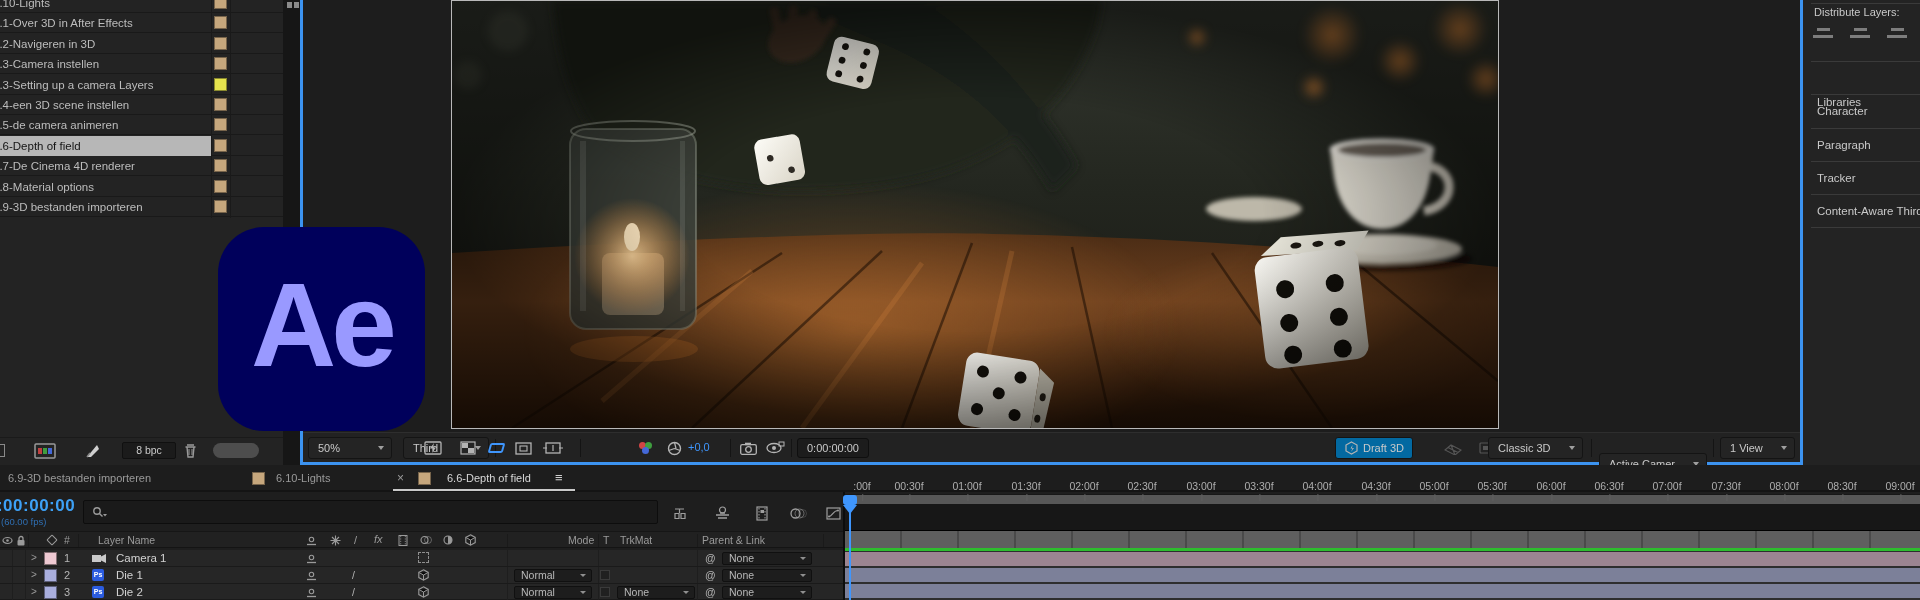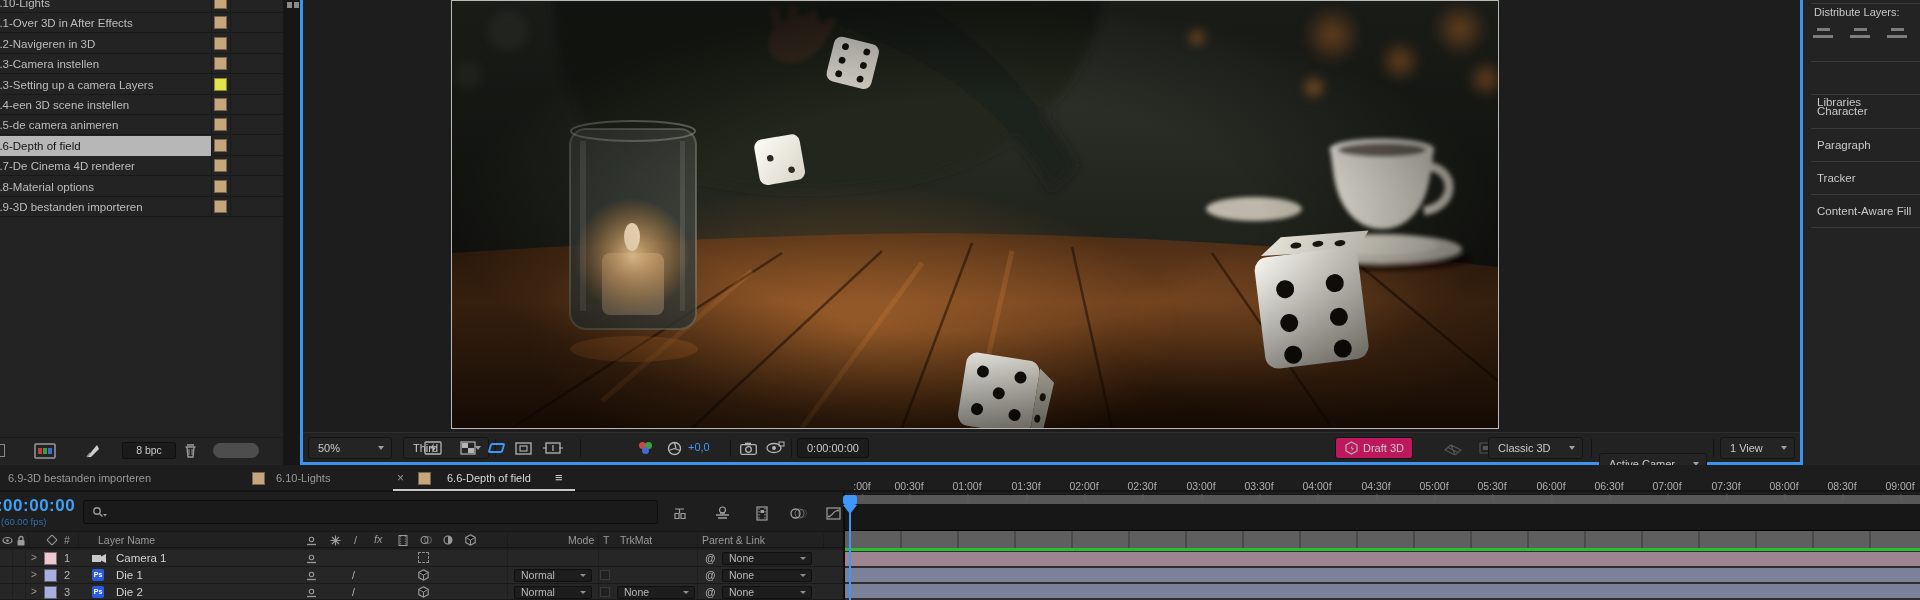--- a/index.html
+++ b/index.html
@@ -35,21 +35,21 @@
   .comp-image{position:absolute;left:148px;top:0;width:1048px;height:429px;border:1px solid #b9b9b9;background:#000;overflow:hidden;}
   .comp-image svg{display:block;width:100%;height:100%;}
   .viewer-toolbar{position:absolute;left:0;top:432px;width:1497px;height:30px;background:#222;border-top:1px solid #2e2e2e;}
   .vdd{position:absolute;top:4px;height:22px;background:#242424;border:1px solid #141414;border-radius:3px;color:#c9c9c9;font-size:11px;line-height:20px;padding-left:9px;}
   .vdd::after{content:"";position:absolute;right:7px;top:8px;border-left:3.5px solid transparent;border-right:3.5px solid transparent;border-top:4px solid #9f9f9f;}
   .vsep{position:absolute;top:6px;width:1px;height:18px;background:#141414;}
   .vicon{position:absolute;top:5px;width:24px;height:20px;display:flex;align-items:center;justify-content:center;color:#b4b4b4;}
   .roi-shape{width:15px;height:10px;border:2px solid #3f96fd;border-radius:2px;transform:skewX(-16deg);}
   .exp-val{position:absolute;top:8px;color:#3f96fd;font-size:11px;}
   .vtc{position:absolute;top:5px;width:72px;height:20px;background:#1c1c1c;border:1px solid #0f0f0f;border-radius:3px;color:#c9c9c9;text-align:center;line-height:18px;font-size:11px;}
-  .vbtn{position:absolute;top:4px;height:22px;background:#be185d;border:1px solid #141414;border-radius:3px;color:#c9c9c9;font-size:11px;line-height:20px;display:flex;align-items:center;gap:4px;padding:0 8px;}
+  .vbtn{position:absolute;top:4px;height:22px;background:#0369a1;border:1px solid #141414;border-radius:3px;color:#c9c9c9;font-size:11px;line-height:20px;display:flex;align-items:center;gap:4px;padding:0 8px;}
   .chan-dots{position:relative;width:14px;height:12px;}
   .chan-dots i{position:absolute;width:7px;height:7px;border-radius:50%;}
   .chan-dots i:nth-child(1){left:0;top:0;background:#d04545;}
   .chan-dots i:nth-child(2){left:6px;top:0;background:#3f9e3f;}
   .chan-dots i:nth-child(3){left:3px;top:5px;background:#4468d8;}
 
   
   .sidebar{position:absolute;left:1803px;top:0;width:117px;height:465px;background:#232323;}
   .sdiv{position:absolute;left:8px;width:109px;height:1px;background:#3a3a3a;}
   .side-label{position:absolute;left:11px;top:6px;color:#c9c9c9;font-size:11px;white-space:nowrap;}
@@ -191,20 +191,23 @@
       </div>
       <div class="pill"></div>
     </div>
   </div>
   <div class="gap-strip"></div>
   <div class="corner-icon">
       <i></i>
       <i></i>
     </div>
 
+  <div class="ae-logo">
+    <span>Ae</span>
+  </div>
 
   <div class="viewer">
     <div class="comp-image">
       <svg viewBox="0 0 1046 427" preserveAspectRatio="none">
         <defs>
           <linearGradient id="bgG" x1="0" y1="0" x2="0" y2="1">
             <stop offset="0" stop-color="#343830"></stop>
               <stop offset=".45" stop-color="#23261f"></stop>
               <stop offset="1" stop-color="#151410"></stop>
           </linearGradient>
@@ -458,21 +461,21 @@
       </div>
     <div class="sdiv" style="top:61px;"></div>
     <div class="side-tab" style="top:63px;margin-top:24px;">Libraries</div>
     <div class="sdiv" style="top:94px;"></div>
     <div class="side-tab" style="top:96px;">Character</div>
     <div class="sdiv" style="top:128px;"></div>
     <div class="side-tab" style="top:130px;">Paragraph</div>
     <div class="sdiv" style="top:161px;"></div>
     <div class="side-tab" style="top:163px;">Tracker</div>
     <div class="sdiv" style="top:194px;"></div>
-    <div class="side-tab" style="top:196px;">Content-Aware Fill</div>
+    <div class="side-tab" style="top:196px;">Content-Aware Third</div>
     <div class="sdiv" style="top:227px;"></div>
   </div>
 
   <div class="timeline">
     <div class="tabsrow">
       <span class="ttab" style="left:8px;">6.9-3D bestanden importeren</span>
       <span class="tchip" style="left:252px;"></span>
       <span class="ttab" style="left:276px;">6.10-Lights</span>
       <span class="tclose" style="left:397px;">×</span>
       <span class="tchip" style="left:418px;"></span>

